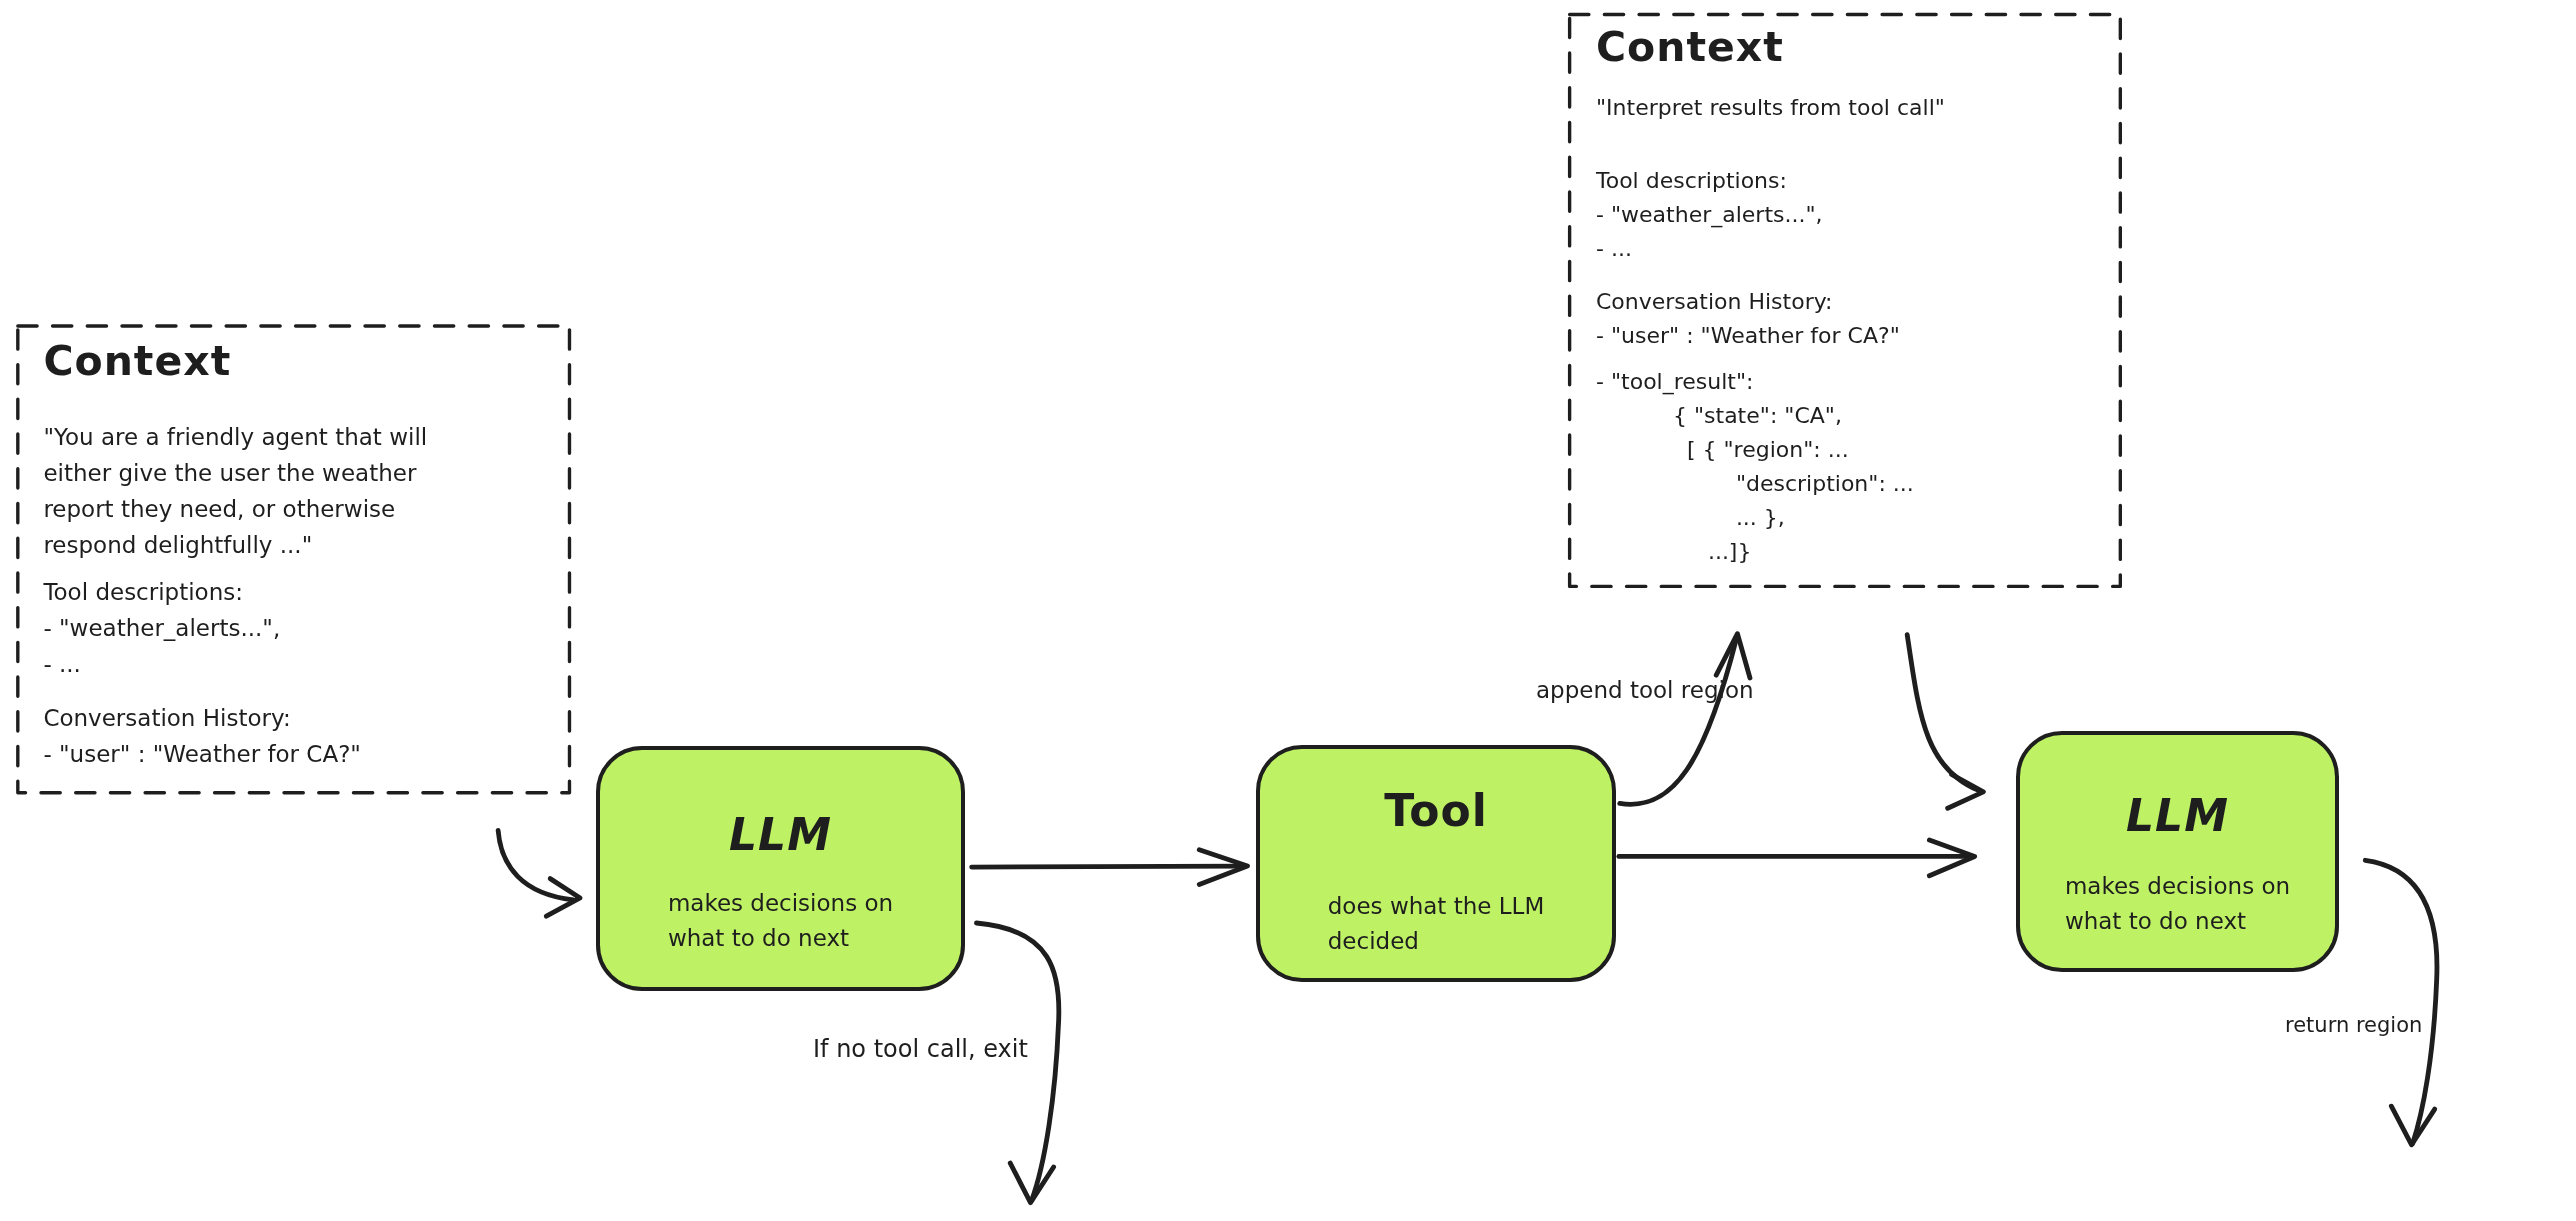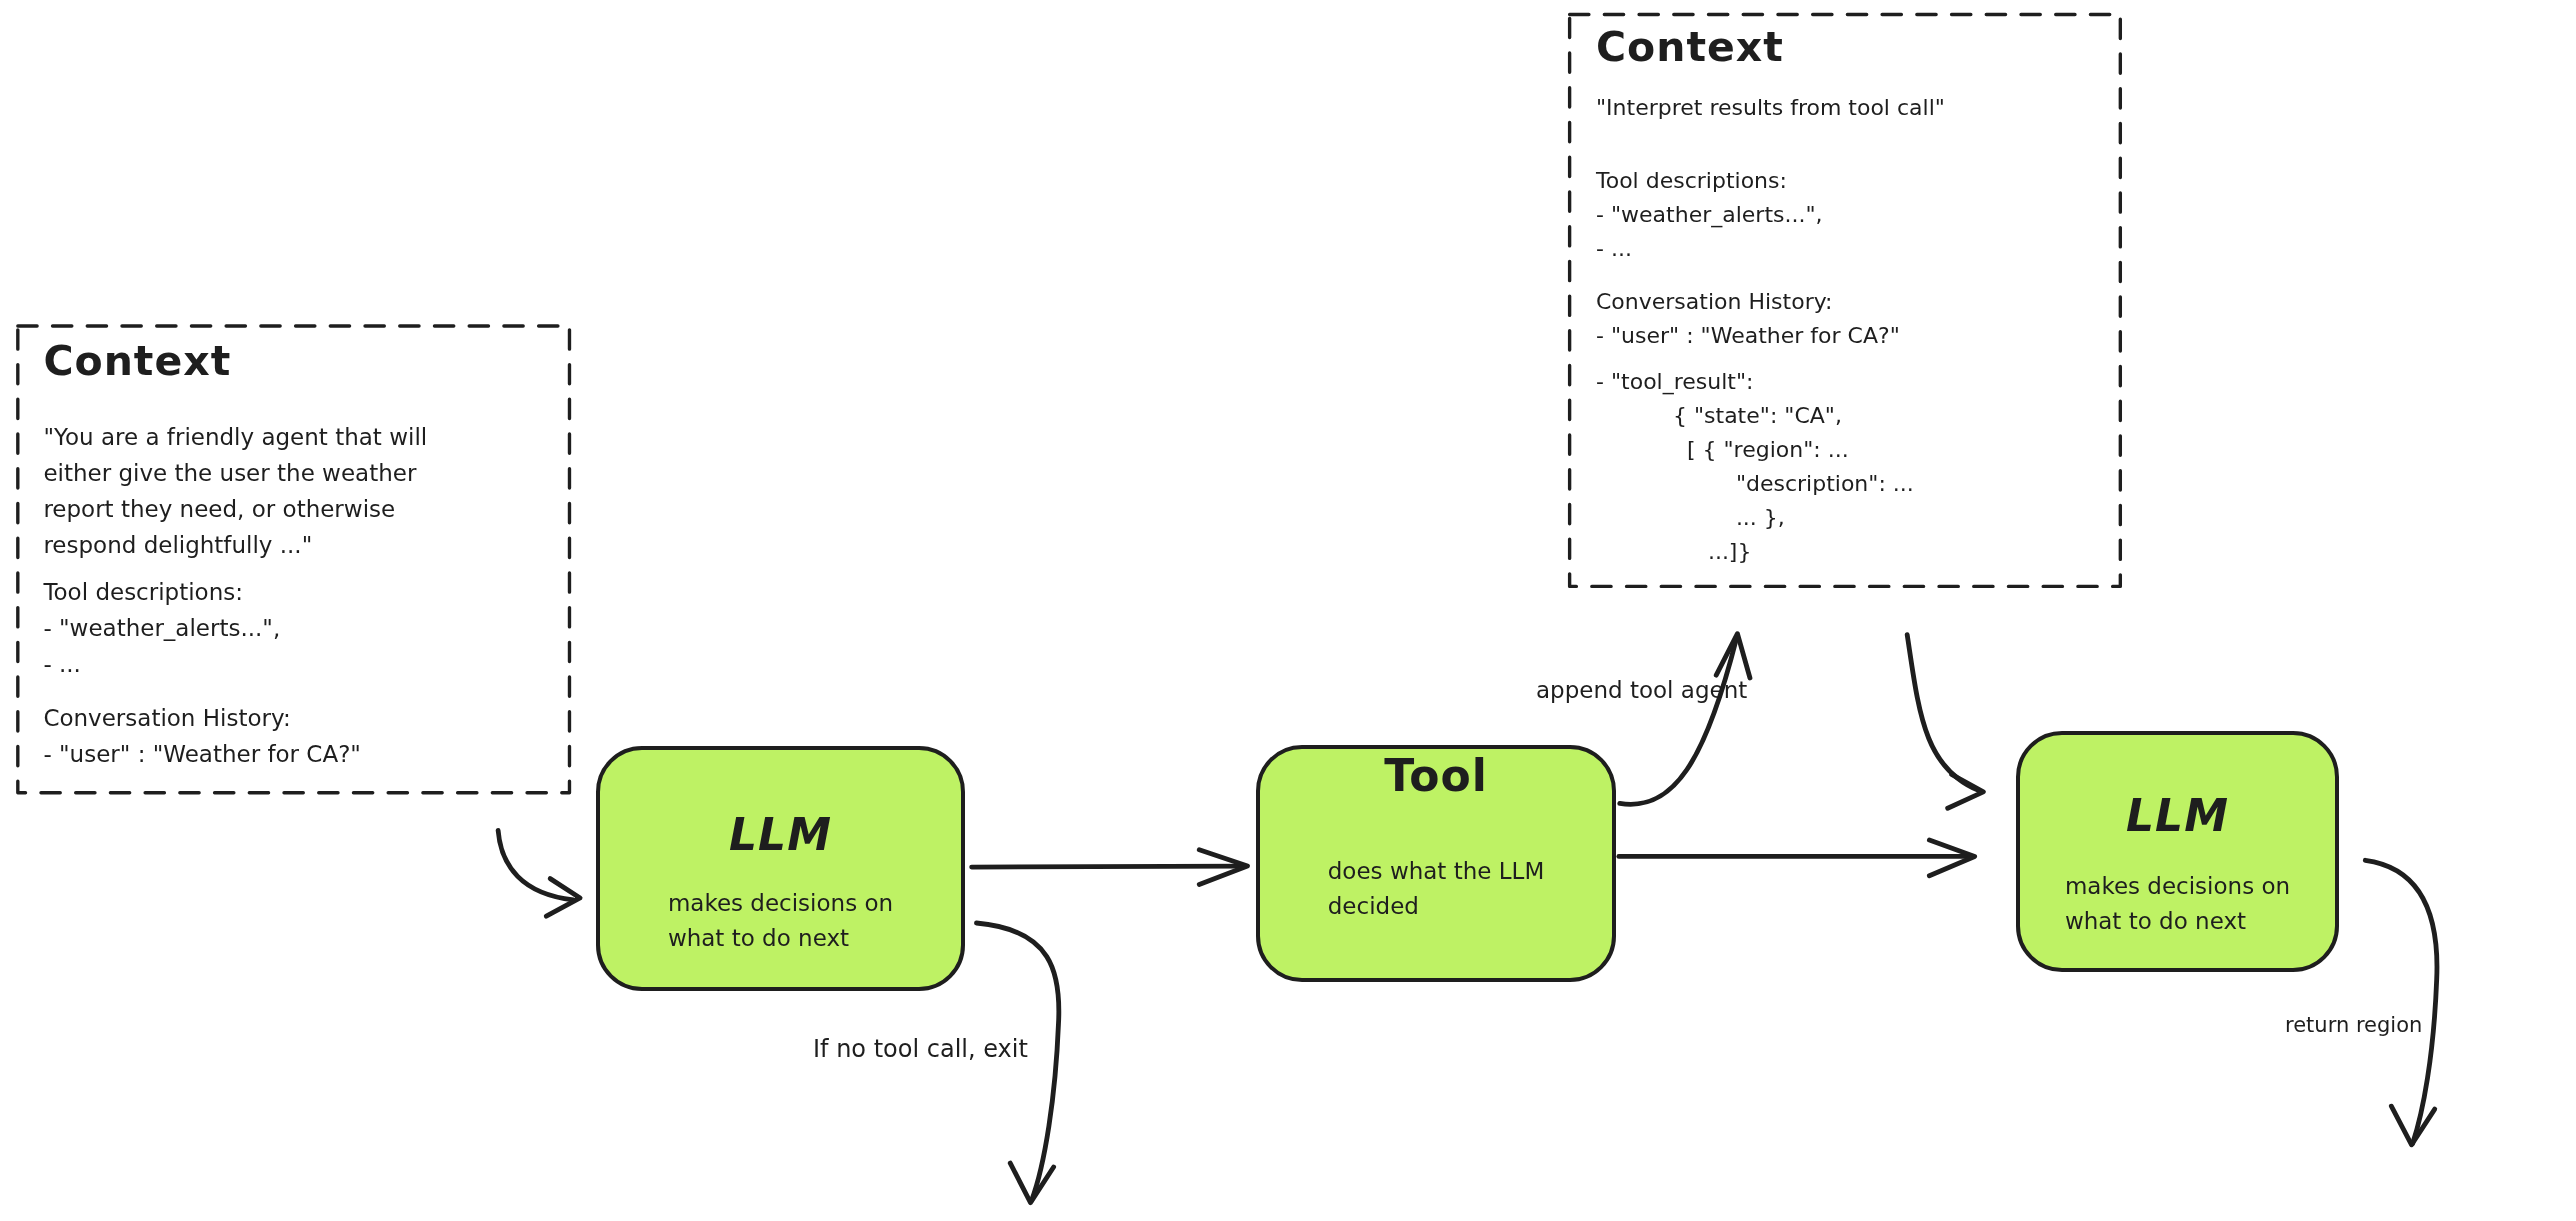--- a/index.html
+++ b/index.html
@@ -30,21 +30,21 @@
   .ctx-right .para-2 { margin-bottom: 19.3px; }
   .ctx-right .para-3 { margin-bottom: 11.6px; }
 
   
   .node {
     position: absolute; box-sizing: border-box;
     border: 4.8px solid #1e1e1e; border-radius: 46px;
     background: #bef264; text-align: center;
   }
   .node-llm1 { left: 596px;  top: 746px; width: 369px; height: 245px; padding-top: 58px; }
-  .node-tool { left: 1256px; top: 745px; width: 360px; height: 237px; }
+  .node-tool { left: 1256px; top: 745px; width: 360px; height: 237px; padding-top: 35px; }
   .node-llm2 { left: 2016px; top: 731px; width: 323px; height: 241px; padding-top: 54px; }
   .node-title { font-weight: bold; font-size: 44px; line-height: 53px; letter-spacing: 1px; }
   .italic { font-style: italic; }
   .node-sub { display: flex; justify-content: center; font-size: 23px; line-height: 35px; }
   .node-sub span { text-align: left; white-space: pre-wrap; }
   .node-llm1 .node-sub { margin-top: 25px; }
   .node-tool .node-sub { margin-top: 52px; }
   .node-llm2 .node-sub { margin-top: 27px; }
 
   
@@ -149,18 +149,18 @@
   </div>
 
   <div class="node node-llm2">
     <div class="node-title italic">LLM</div>
     <div class="node-sub">
         <span>makes decisions on
 what to do next</span>
       </div>
   </div>
 
-  <div class="edge-label label-append">append tool agent</div>
+  <div class="edge-label label-append">append tool region</div>
   <div class="edge-label label-exit">If no tool call, exit</div>
   <div class="edge-label label-return">return region</div>
 
 </div>
 
 
 </body></html>

